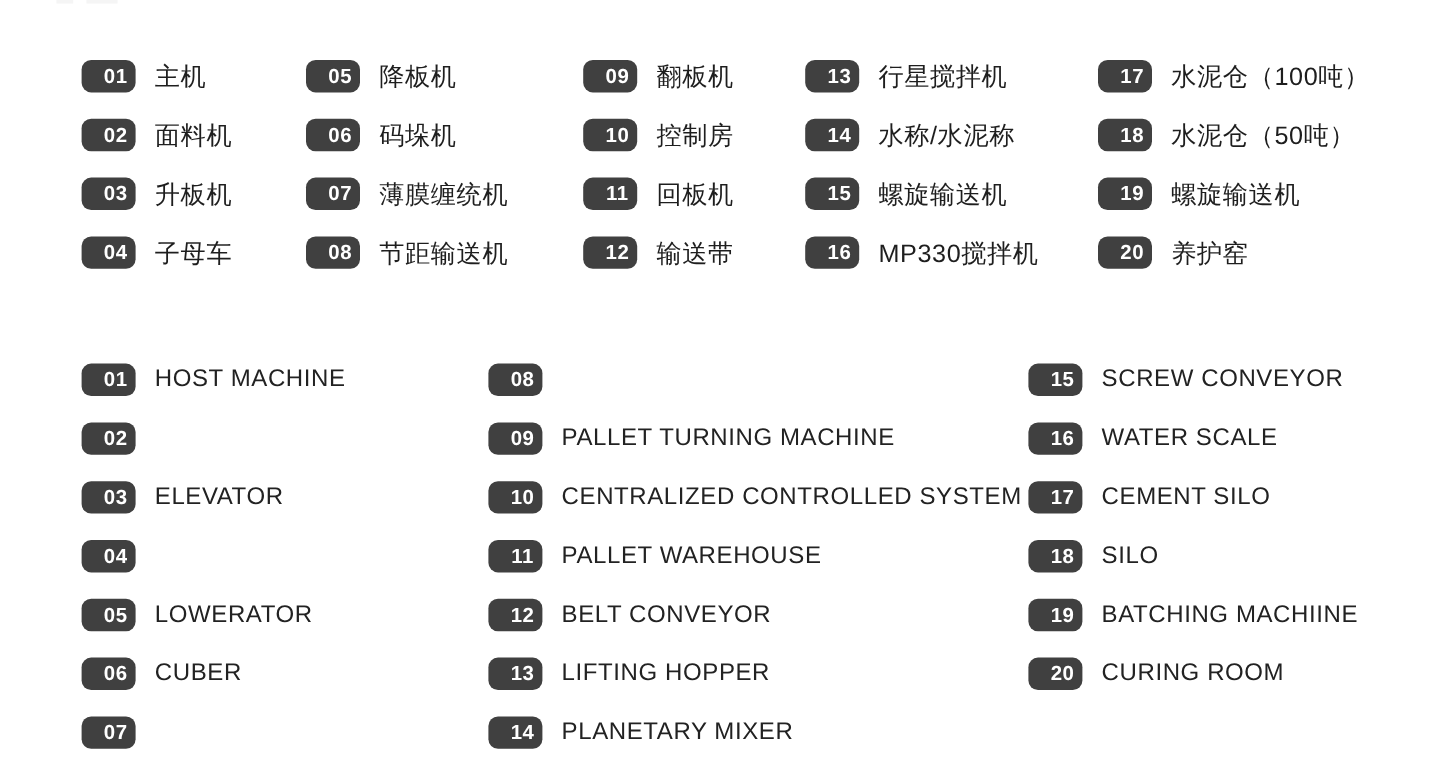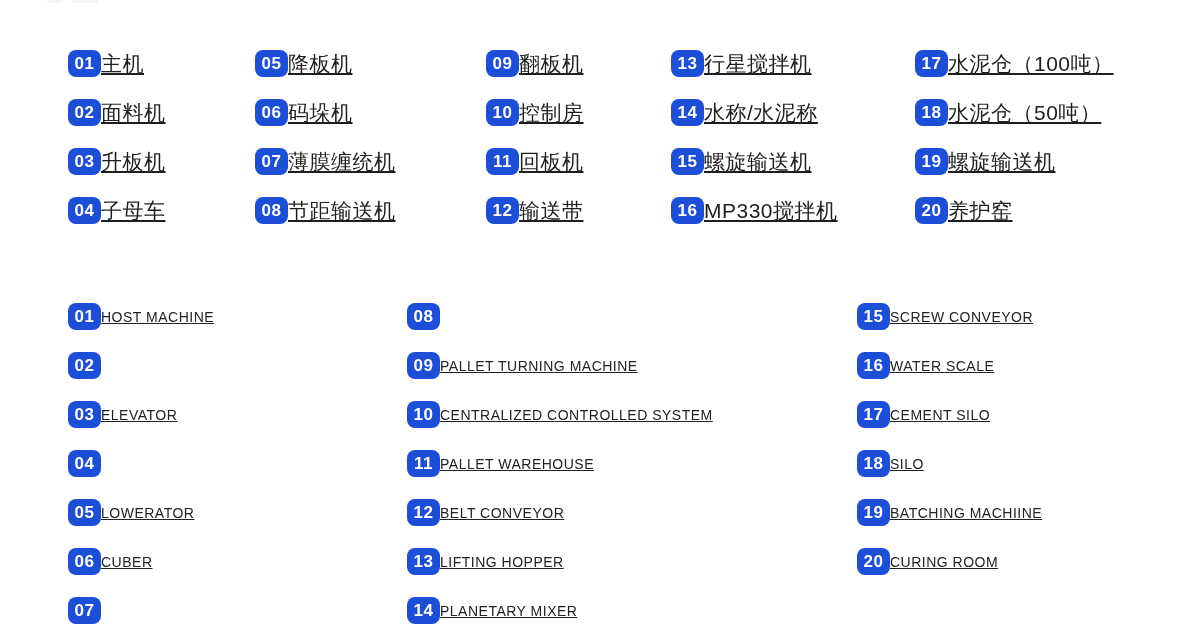--- a/index.html
+++ b/index.html
@@ -28,42 +28,42 @@
     display: flex;
     align-items: center;
     height: 49px;
   }
 
   .badge {
     flex: 0 0 auto;
     width: 33px;
     height: 27px;
     border-radius: 8px;
-    background: #1d4ed8;
+    background: #404040;
     color: #ffffff;
     display: flex;
     align-items: center;
     justify-content: center;
     font-size: 17px;
     font-weight: 600;
     letter-spacing: 0.5px;
+    padding-left: 12px;
   }
 
   .label {
-    margin-left: 0;
+    margin-left: 16px;
     color: #1e1e1e;
     white-space: nowrap;
-    text-decoration: underline;
   }
   .label.zh {
     font-size: 21px;
     letter-spacing: 0.5px;
   }
   .label.en {
-    font-size: 14px;
+    font-size: 20px;
     letter-spacing: 0.5px;
     color: #222222;
   }
 
   
   .zh-c1 { left: 68px;  top: 39px; }
   .zh-c2 { left: 255px; top: 39px; }
   .zh-c3 { left: 486px; top: 39px; }
   .zh-c4 { left: 671px; top: 39px; }
   .zh-c5 { left: 915px; top: 39px; }

